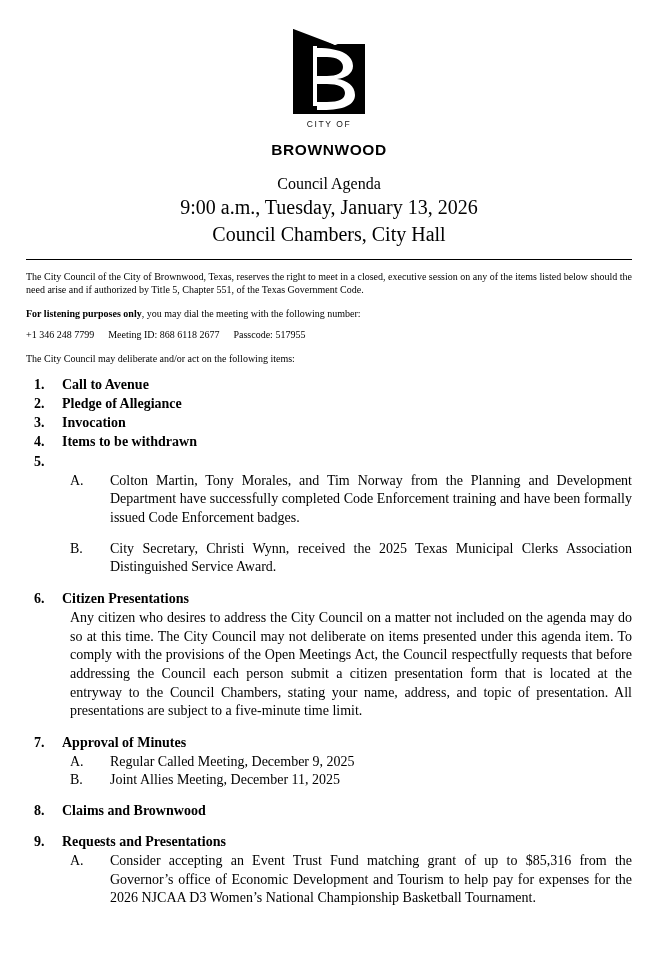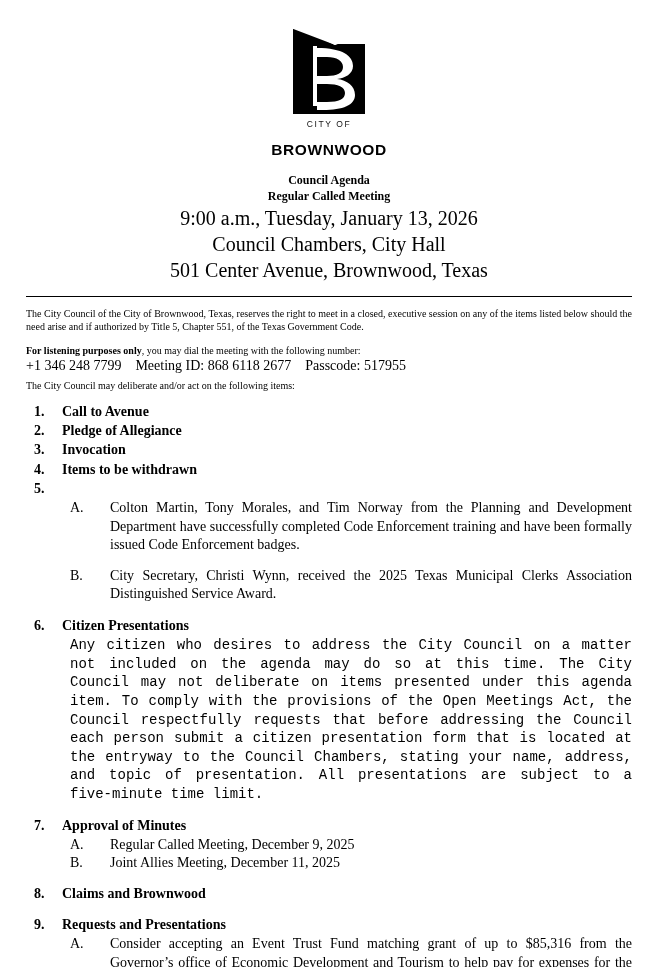--- a/index.html
+++ b/index.html
@@ -51,48 +51,48 @@
     color: #000;
   }
 
   
   .title-block {
     text-align: center;
     margin-top: 14px;
     line-height: 1.32;
   }
   .title-line-bold {
-    font-weight: bold;
-    font-size: 12px;
+    font-weight: normal;
+    font-size: 16px;
   }
   .title-line {
     font-size: 20px;
   }
 
   
   .rule {
     border: none;
     border-top: 1.6px solid #000;
     margin: 12px 0 10px 0;
   }
 
   
   p.body {
     font-size: 10px;
     line-height: 1.30;
     margin: 0 0 11px 0;
     text-align: justify;
   }
-  p.body.nogap { margin-bottom: 0; }
+  p.body.nogap { margin-bottom: 8px; }
   .bold { font-weight: bold; }
 
   .dial-line {
-    font-size: 14px;
+    font-size: 10px;
     line-height: 1.30;
-    margin: 0 0 4px 0;
+    margin: 0 0 11px 0;
   }
   .dial-line .gap { display: inline-block; width: 14px; }
 
   
   .item {
     display: flex;
     font-size: 14px;
     line-height: 1.30;
     margin-bottom: 1px;
   }
@@ -126,21 +126,20 @@
   }
   .sub.gap-top { margin-top: 12px; }
   .sub.tight { line-height: 1.28; }
 
   .para-indent {
     font-size: 14px;
     line-height: 1.33;
     margin: 0 0 0 0;
     padding-left: 44px;
     text-align: justify;
-    font-family: Liberation Mono, monospace;
   }
 </style>
 </head>
 <body>
 
 <div class="page">
 
   <div class="logo-block">
     <div class="logo-mark">
       <svg width="92" height="92" viewBox="0 0 92 92" xmlns="http://www.w3.org/2000/svg">
@@ -162,24 +161,22 @@
         <path d="M34 20 L34 80 L30 80 L30 20 Z" fill="#ffffff"></path>
         <path d="M34 22 C60 22 70 30 70 40 C70 48 62 52 54 53 C64 54 72 60 72 69 C72 79 60 84 40 84 L34 84 L34 76 L44 76 C56 76 62 73 62 67 C62 61 55 58 44 58 L34 58 L34 50 L44 50 C54 50 60 47 60 41 C60 35 54 31 44 31 L34 31 Z" fill="#ffffff"></path>
       </svg>
     </div>
     <div class="logo-cityof">CITY OF</div>
     <div class="logo-name">BROWNWOOD</div>
   </div>
 
   <div class="title-block">
     <div class="title-line-bold">Council Agenda</div>
-    <div class="title-line-bold">Regular Called Meeting</div>
     <div class="title-line">9:00 a.m., Tuesday, January 13, 2026</div>
     <div class="title-line">Council Chambers, City Hall</div>
-    <div class="title-line">501 Center Avenue, Brownwood, Texas</div>
   </div>
 
   <hr class="rule">
 
   <p class="body">The City Council of the City of Brownwood, Texas, reserves the right to meet in a closed, executive session on any of the items listed below should the need arise and if authorized by Title 5, Chapter 551, of the Texas Government Code.</p>
 
   <p class="body nogap"><span class="bold">For listening purposes only</span><span>, you may dial the meeting with the following number:</span></p>
   <div class="dial-line"><span>+1 346 248 7799</span><span class="gap"></span><span>Meeting ID: 868 6118 2677</span><span class="gap"></span><span>Passcode: 517955</span></div>
 
   <p class="body">The City Council may deliberate and/or act on the following items:</p>

